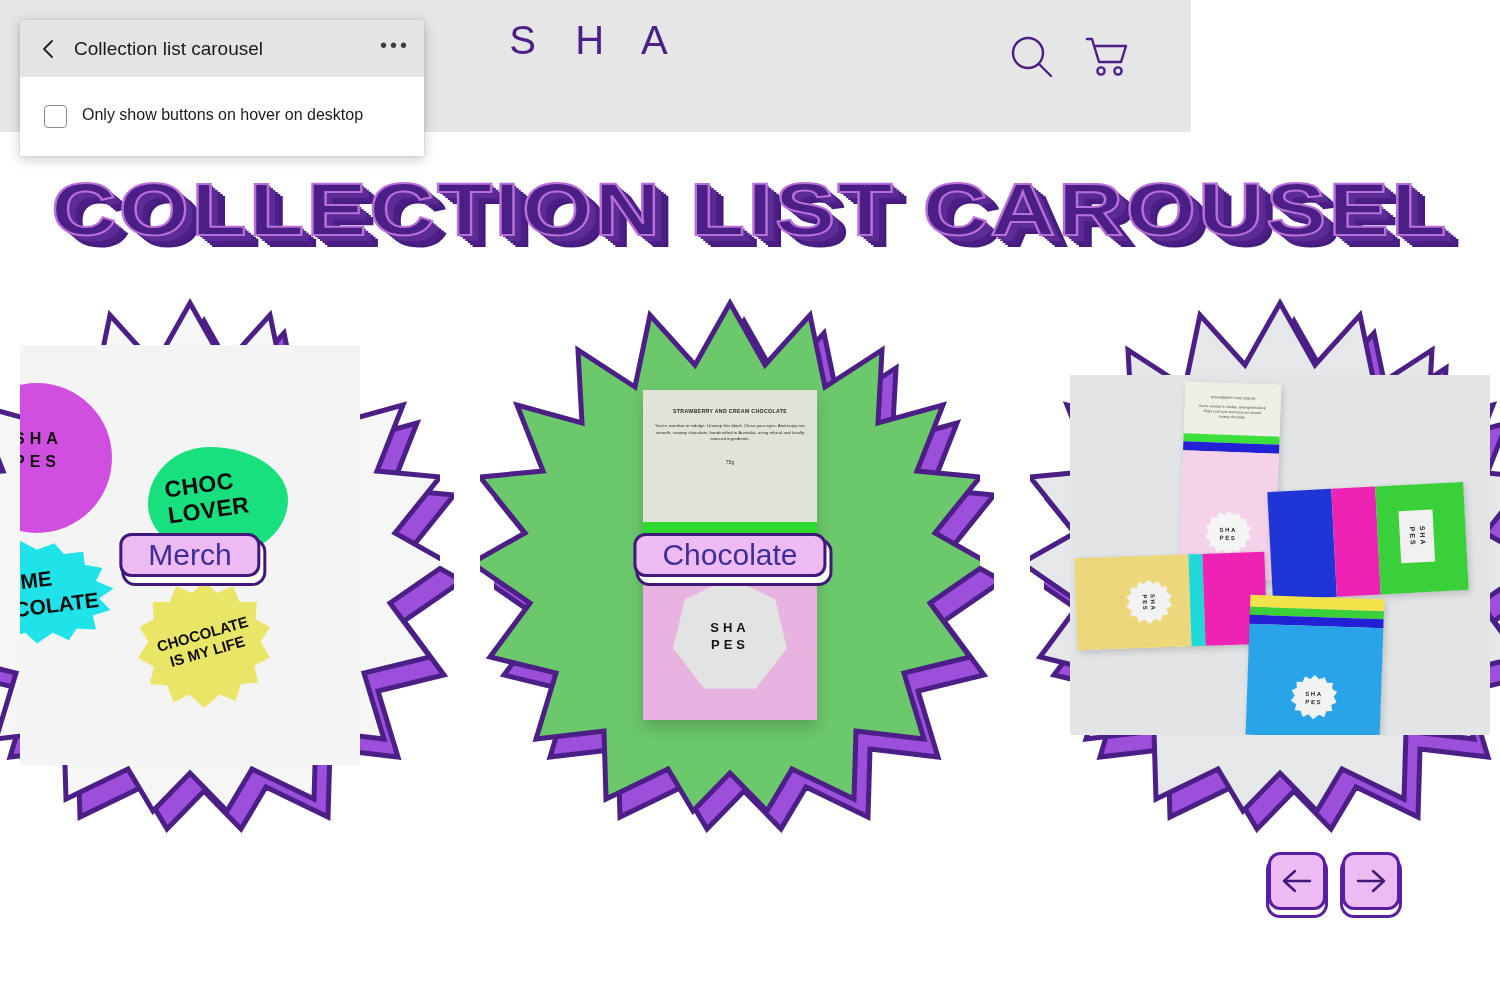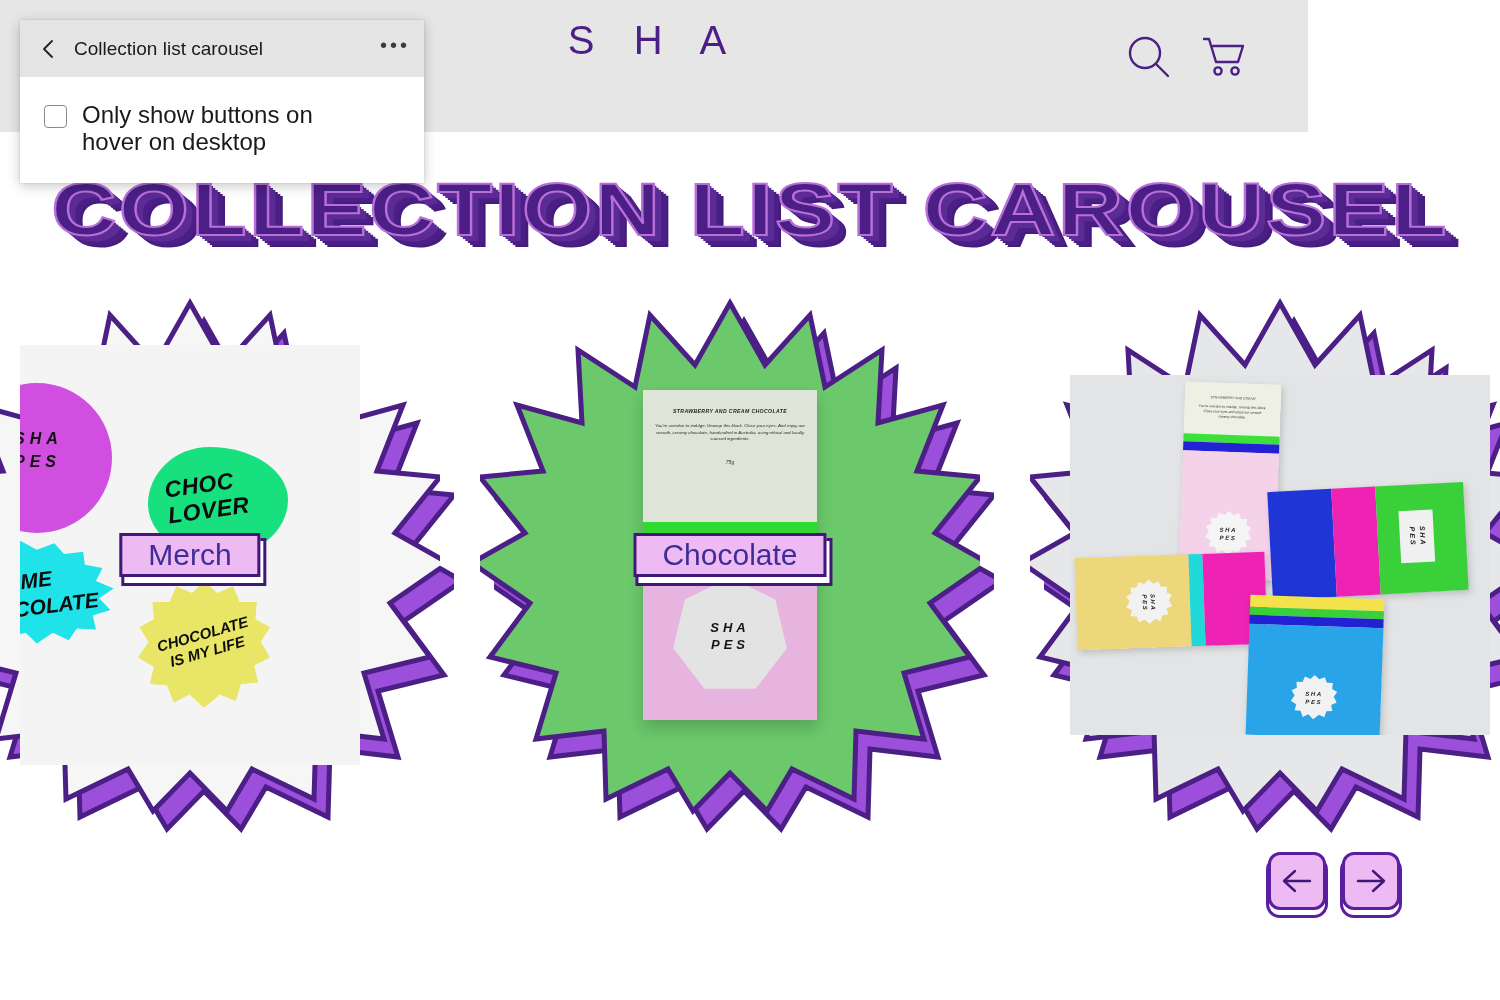--- a/index.html
+++ b/index.html
@@ -6,21 +6,21 @@
   html, body {
     width: 1500px; height: 1000px;
     font-family: "Liberation Sans", sans-serif;
     background: #ffffff;
     overflow: hidden;
   }
   #page { position: relative; width: 1500px; height: 1000px; background:#fff; }
 
   
   .site-header {
-    position: absolute; left: 0; top: 0; width: 1308px; height: 132px;
+    position: absolute; left: 0; top: 0; width: 1191px; height: 132px;
     background: #e6e6e6;
   }
   .logo {
     position: absolute; left: 0; right: 0; top: 16px;
     text-align: center;
     color: #4b1f86;
     font-family: "Liberation Sans", sans-serif;
     font-size: 40px; font-weight: 400; line-height: 48px;
     letter-spacing: 14px;
   }
@@ -53,21 +53,21 @@
     flex: 0 0 auto; letter-spacing: 3px; font-size: 20px;
     color: #3c3c3c; line-height: 8px; padding-bottom: 8px; cursor: pointer;
   }
   .panel-body { padding: 24px 24px 28px 24px; background: #fff; }
   .check-row { display: flex; align-items: flex-start; gap: 15px; }
   .checkbox {
     width: 23px; height: 23px; flex: 0 0 auto; margin-top: 4px;
     border: 1px solid #8a8a8a; border-radius: 4px; background: #fff;
   }
   .check-label {
-    font-size: 24px; line-height: 27px; color: #1a1a1a; max-width: 290px;
+    font-size: 16px; line-height: 27px; color: #1a1a1a; max-width: 290px;
   }
 
   
   .page-title {
     position: absolute; left: 0; right: 0; top: 168px;
     text-align: center;
     font-family: "Liberation Sans", sans-serif;
     font-weight: 700; font-style: normal;
     font-size: 74px; line-height: 84px;
     letter-spacing: 2px;
@@ -95,21 +95,20 @@
   .burst-wrap { position: absolute; inset: 0; }
   .burst-shadow, .burst-main { position: absolute; inset: 0; }
   .burst-shadow { transform: translate(14px, 18px); }
   .burst-wrap svg { width: 100%; height: 100%; display: block; }
 
   
   .photo {
     position: absolute; left: 50%; top: 50%;
     transform: translate(-50%,-50%);
     overflow: hidden;
-    font-style: italic;
   }
 
   
   .merch-photo { width: 340px; height: 420px; background: #f4f4f4; }
   .sticker { position: absolute; }
   .st-circle {
     width: 150px; height: 150px; border-radius: 50%; background: #d14fe0;
     left: -58px; top: 38px;
   }
   .st-circle .stxt {
@@ -200,21 +199,21 @@
     line-height: 10px; color: #222; text-align:center;
   }
   .bar-txt { position:absolute; font-size:3.4px; line-height:5px; color:#3a3a3a; }
 
   
   .collection-btn {
     position: absolute; left: 50%; top: 50%;
     transform: translate(-50%,-50%);
     background: #eebaf4;
     border: 3px solid #3f1878;
-    border-radius: 0;
+    border-radius: 12px;
     box-shadow: 4px 7px 0 -1px #ffffff, 4px 7px 0 2px #3f1878;
     padding: 2px 26px;
     color: #3f2d96;
     font-size: 30px; line-height: 34px;
     white-space: nowrap;
     cursor: pointer;
     z-index: 6;
   }
 
   

